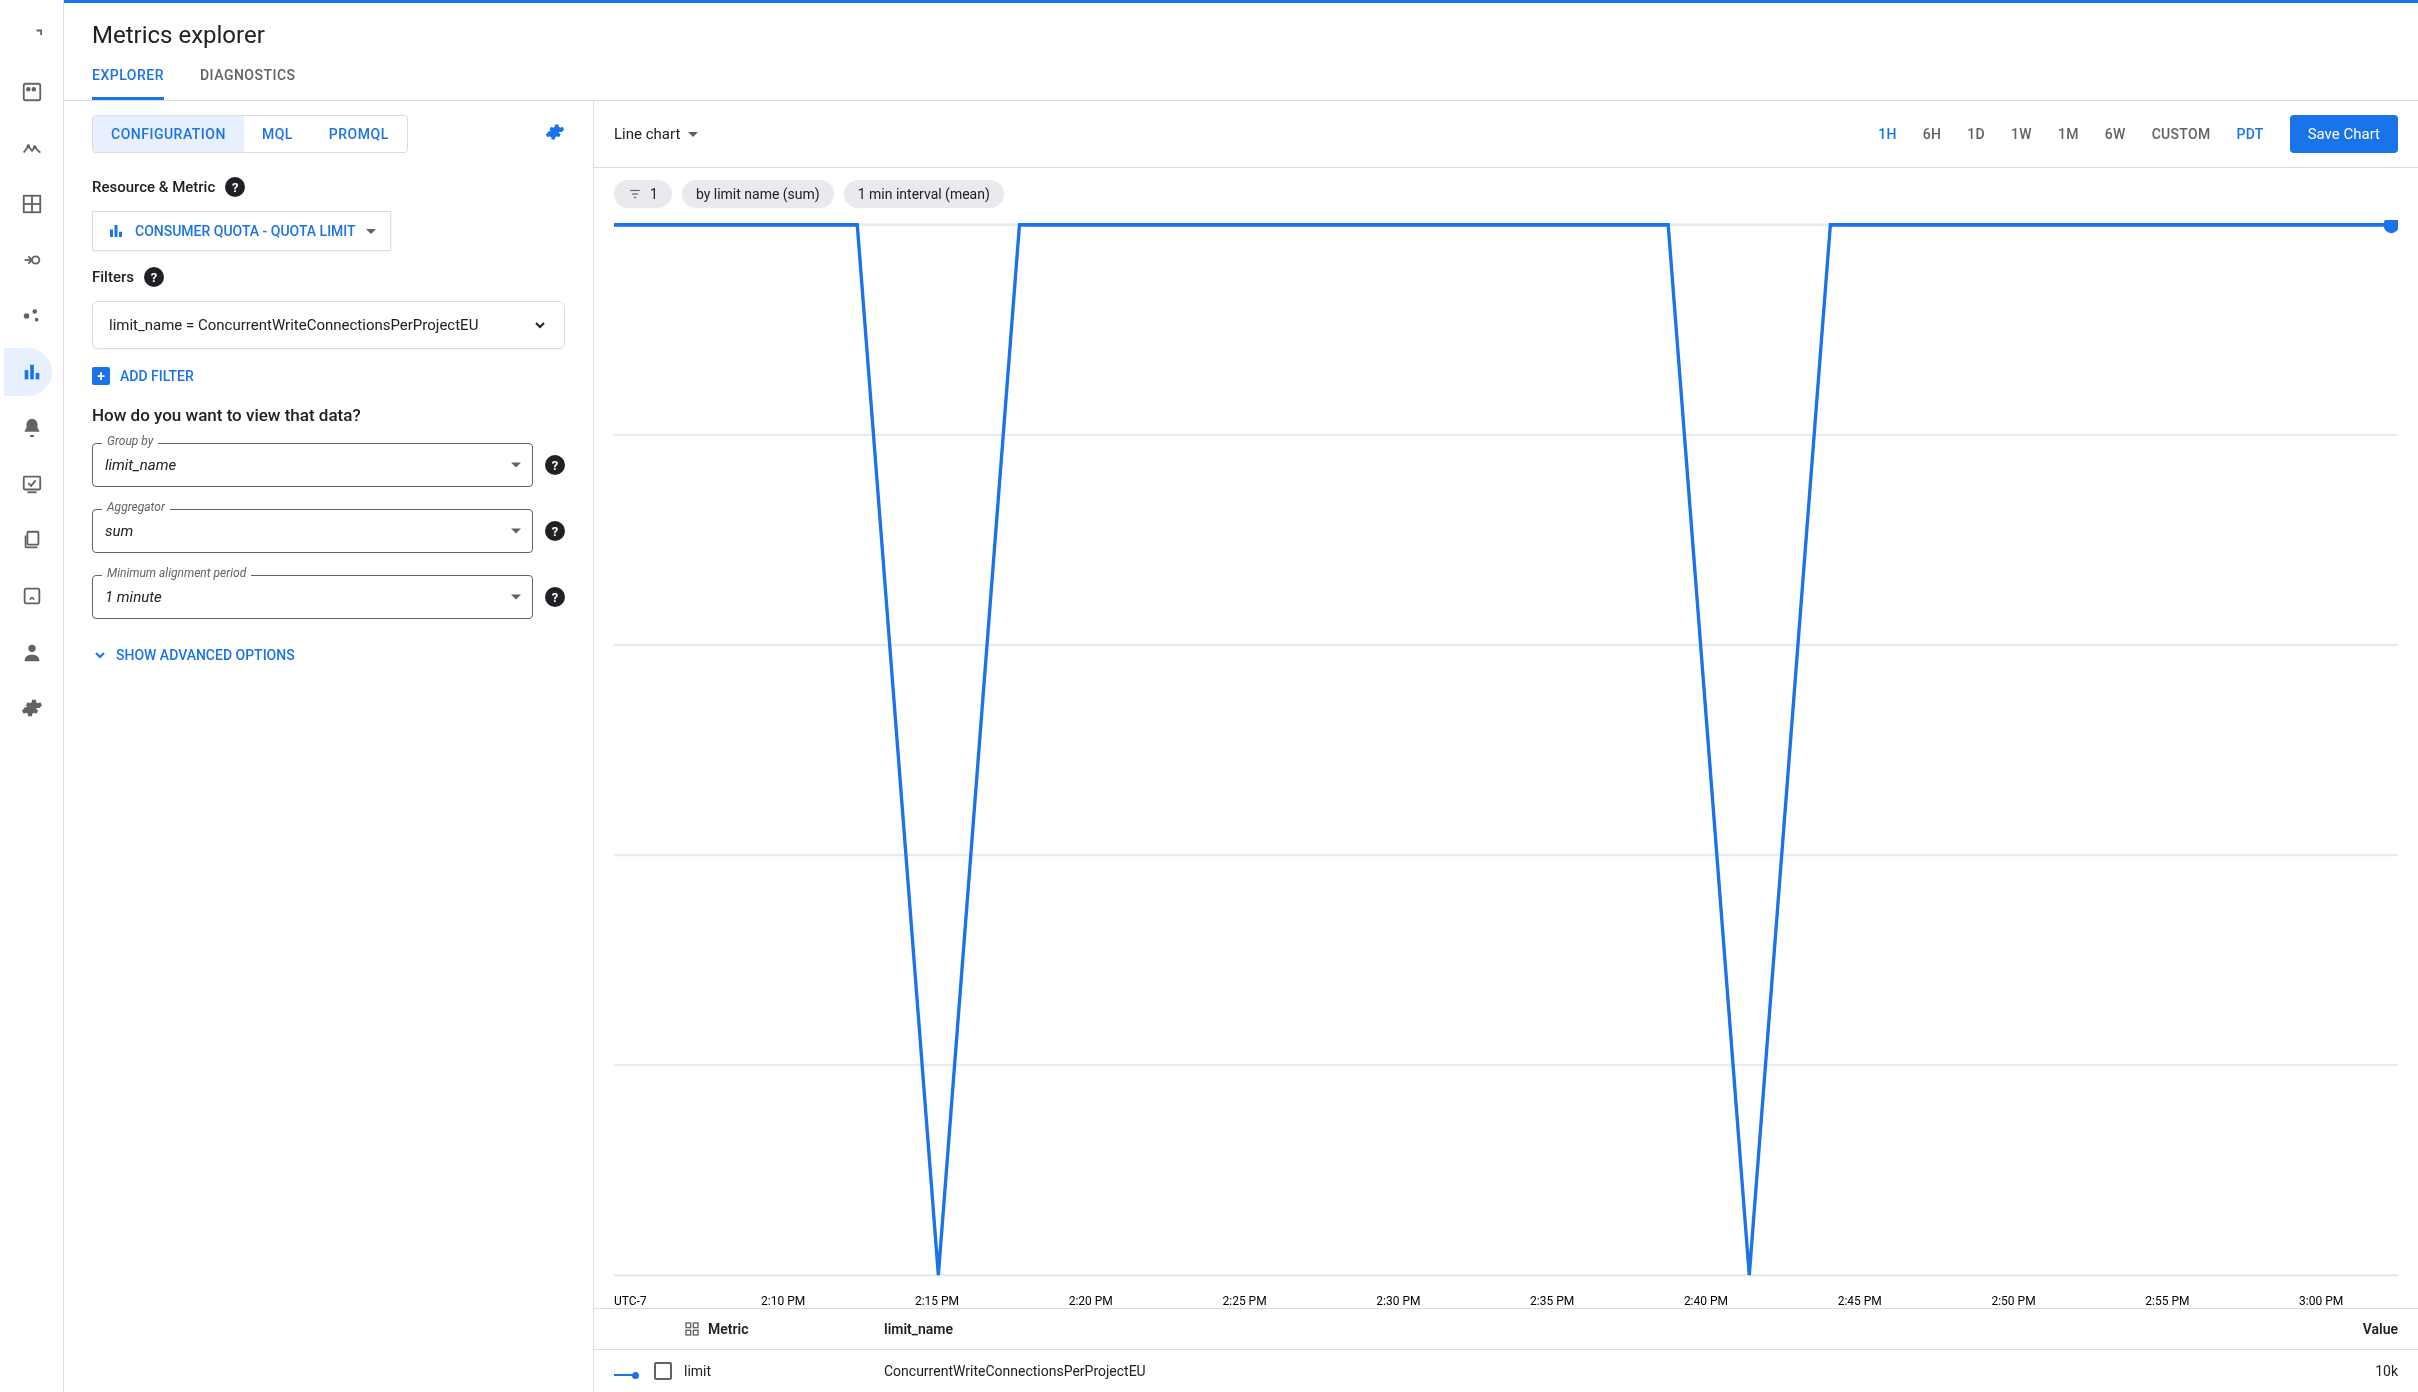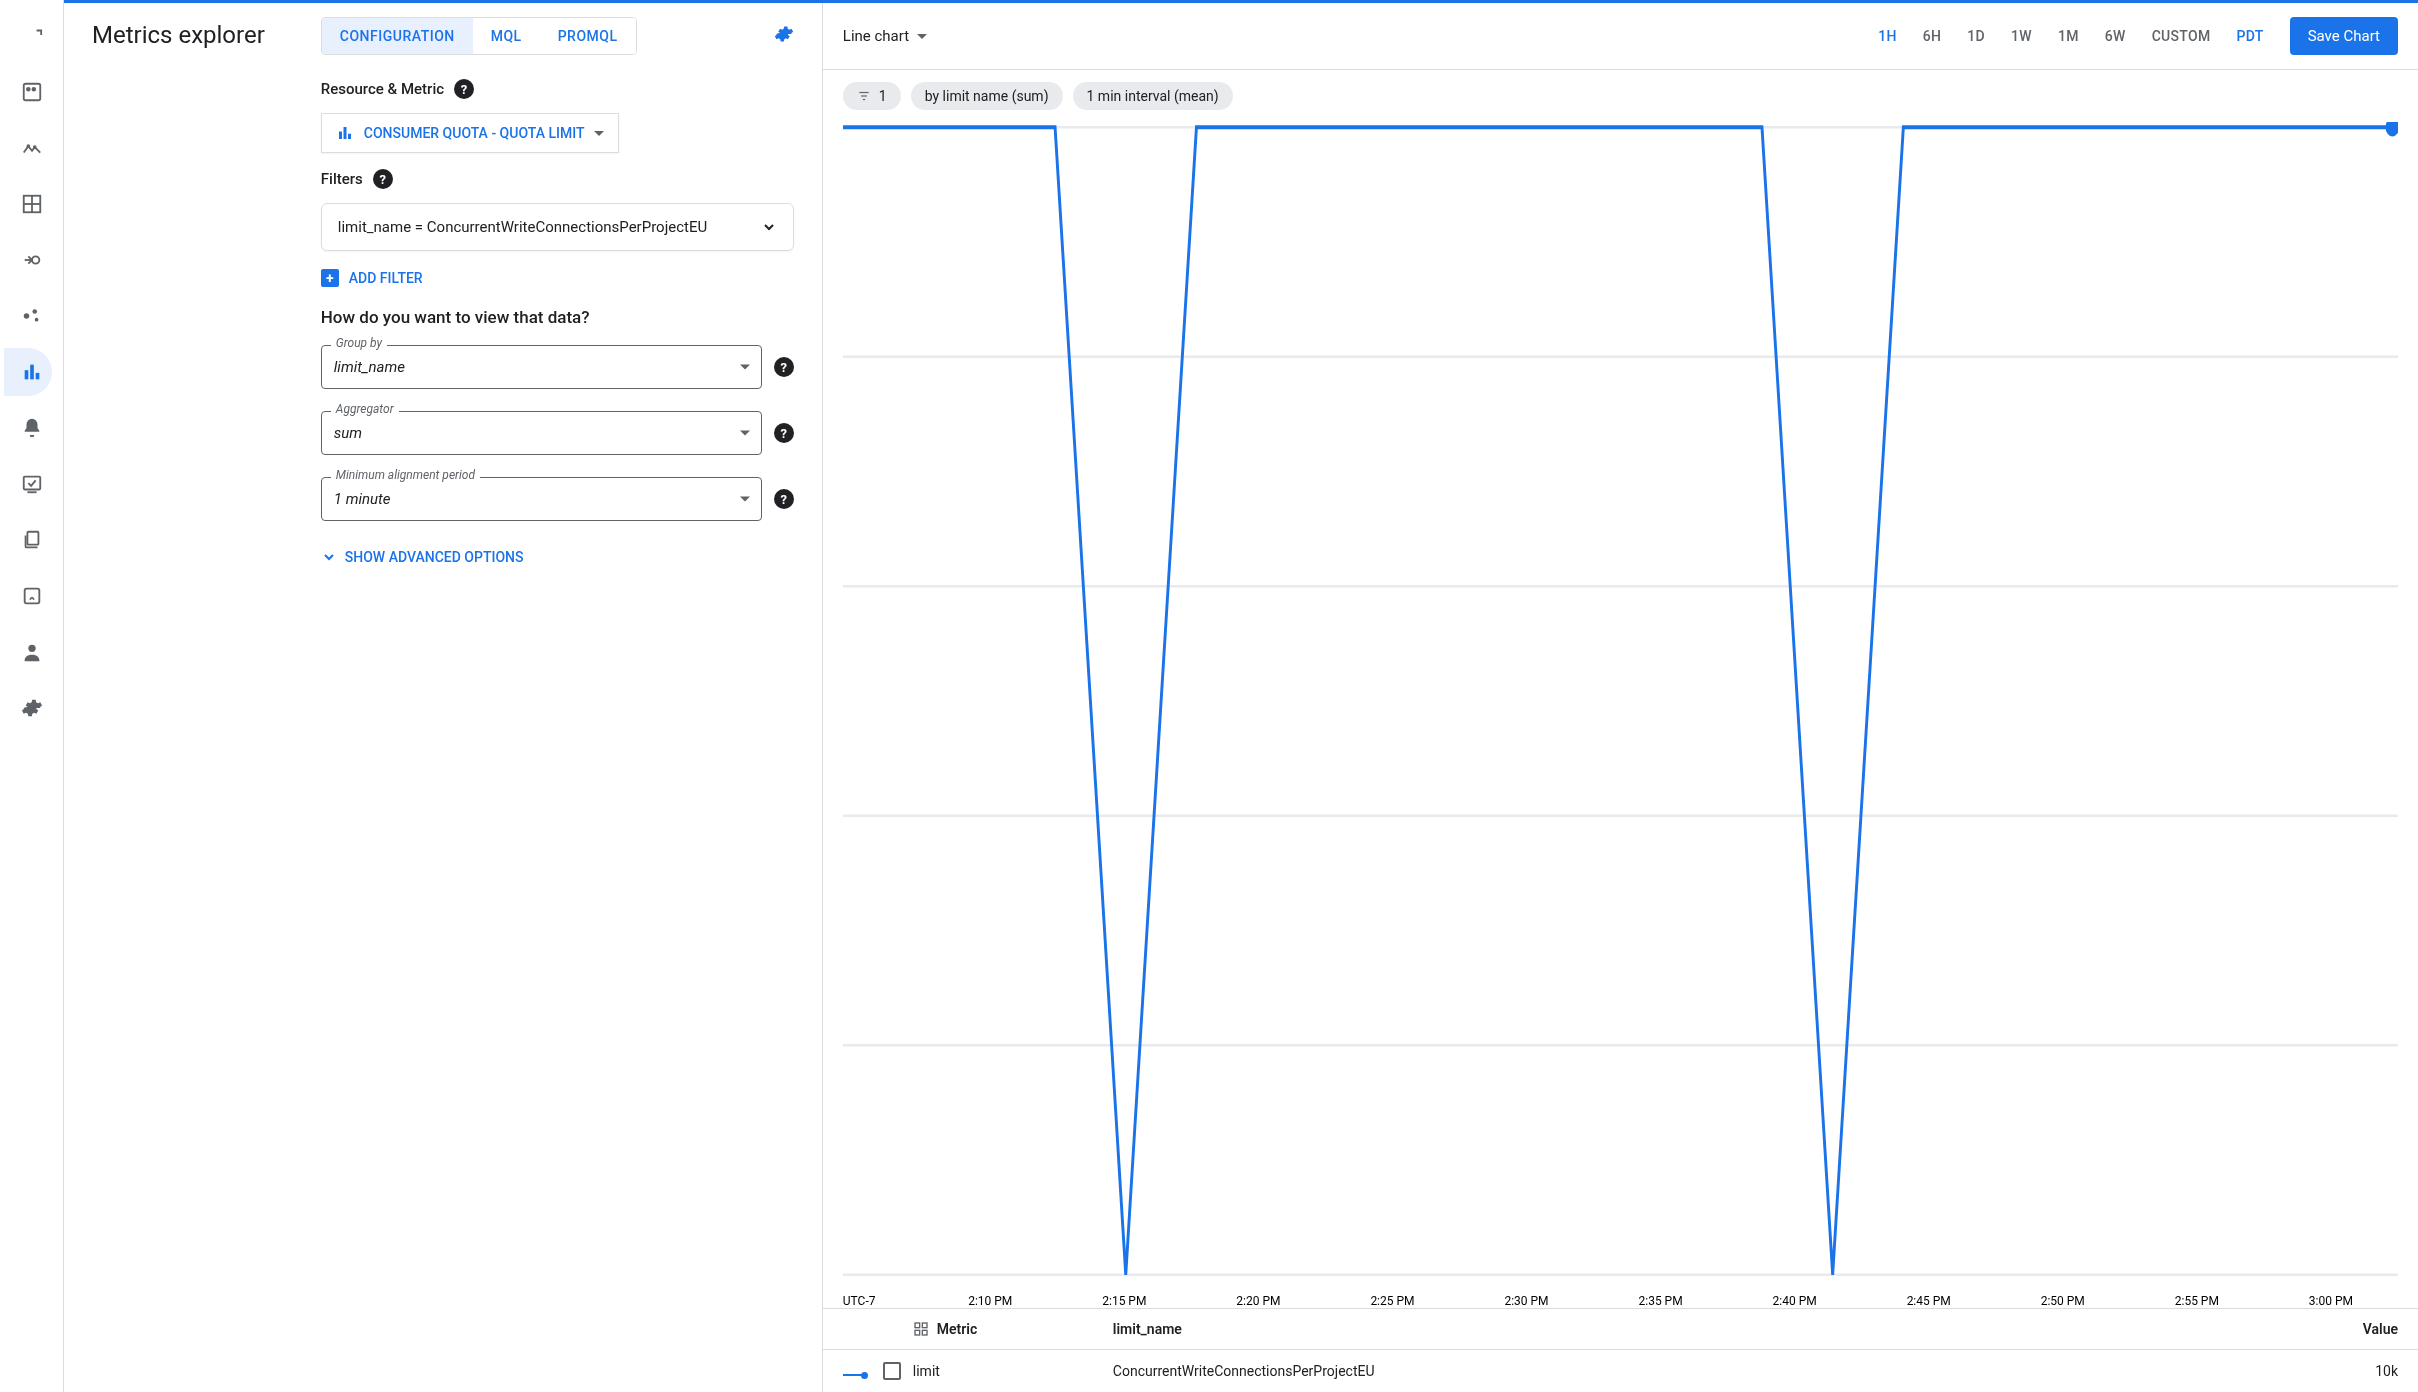--- a/index.html
+++ b/index.html
@@ -1,21 +1,21 @@
 <!DOCTYPE html>
 <html><head>
 <meta charset="utf-8">
 <style>
 * { box-sizing: border-box; margin: 0; padding: 0; font-family: 'Google Sans', Roboto, Arial, sans-serif; }
 body { display: flex; height: 100vh; overflow: hidden; background: #fff; color: #202124; }
 .leftnav { width: 64px; border-right: 1px solid #dadce0; display: flex; flex-direction: column; align-items: center; padding-top: 12px; gap: 8px; background: #fff; }
 .leftnav .nav-item { width: 48px; height: 48px; display: flex; align-items: center; justify-content: center; border-radius: 0 24px 24px 0; cursor: pointer; color: #5f6368; margin-left: -8px; padding-left: 8px; }
 .leftnav .nav-item.active { background: #e8f0fe; color: #1a73e8; }
 .leftnav .nav-item svg { width: 22px; height: 22px; }
-.main { flex: 1; display: flex; flex-direction: row; border-top: 3px solid #1a73e8; }
+.main { flex: 1; display: flex; flex-direction: column; border-top: 3px solid #1a73e8; }
 .header { padding: 18px 28px 0; }
 .header h1 { font-size: 24px; font-weight: 400; color: #202124; }
 .tabs { display: flex; gap: 36px; padding: 18px 28px 0; border-bottom: 1px solid #dadce0; }
 .tab { padding-bottom: 14px; font-size: 14px; font-weight: 500; letter-spacing: 0.5px; color: #5f6368; cursor: pointer; border-bottom: 3px solid transparent; }
 .tab.active { color: #1a73e8; border-bottom-color: #1a73e8; }
 .content { flex: 1; display: flex; overflow: hidden; }
 .config-panel { width: 530px; border-right: 1px solid #dadce0; overflow-y: auto; padding: 14px 28px 24px; position: relative; }
 .subtabs-row { display: flex; align-items: center; justify-content: space-between; margin-bottom: 24px; }
 .subtabs { display: inline-flex; border: 1px solid #dadce0; border-radius: 4px; overflow: hidden; }
 .subtab { padding: 10px 18px; font-size: 14px; font-weight: 500; letter-spacing: 0.5px; color: #1a73e8; cursor: pointer; background: #fff; }
@@ -150,20 +150,24 @@
         <path d="M12 8a4 4 0 100 8 4 4 0 000-8zm9 4a7.9 7.9 0 00-.1-1.2l2.1-1.6-2-3.4-2.5 1a8 8 0 00-2-1.2l-.4-2.6h-4l-.4 2.6a8 8 0 00-2 1.2l-2.5-1-2 3.4 2.1 1.6A7.9 7.9 0 003 12c0 .4 0 .8.1 1.2L1 14.8l2 3.4 2.5-1a8 8 0 002 1.2l.4 2.6h4l.4-2.6a8 8 0 002-1.2l2.5 1 2-3.4-2.1-1.6c.1-.4.1-.8.1-1.2z"></path>
       </svg>
     </div>
 </div>
 
 <div class="main">
   <div class="header">
     <h1>Metrics explorer</h1>
   </div>
 
+  <div class="tabs">
+    <div class="tab active">EXPLORER</div>
+    <div class="tab">DIAGNOSTICS</div>
+  </div>
 
   <div class="content">
     <div class="config-panel">
       <div class="subtabs-row">
         <div class="subtabs">
           <div class="subtab active">CONFIGURATION</div>
           <div class="subtab">MQL</div>
           <div class="subtab">PROMQL</div>
         </div>
         <span class="gear"><svg width="20" height="20" viewBox="0 0 24 24" fill="currentColor">

